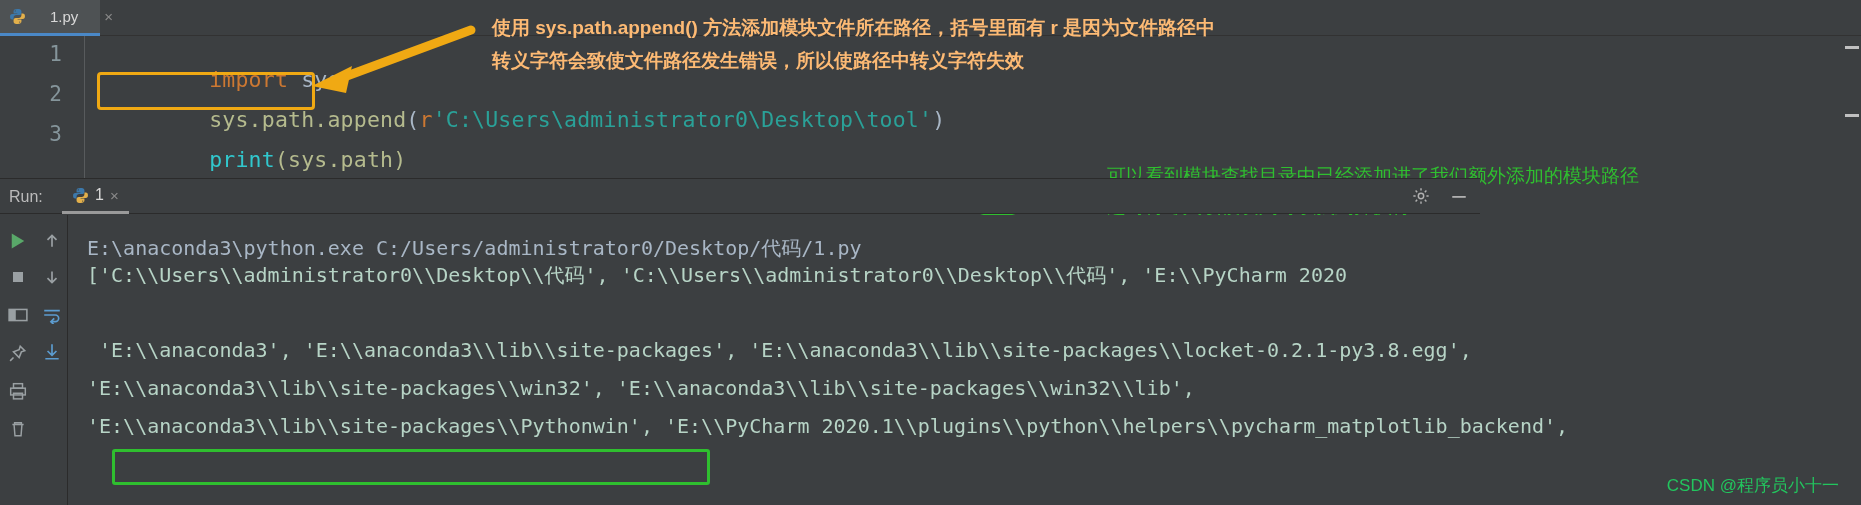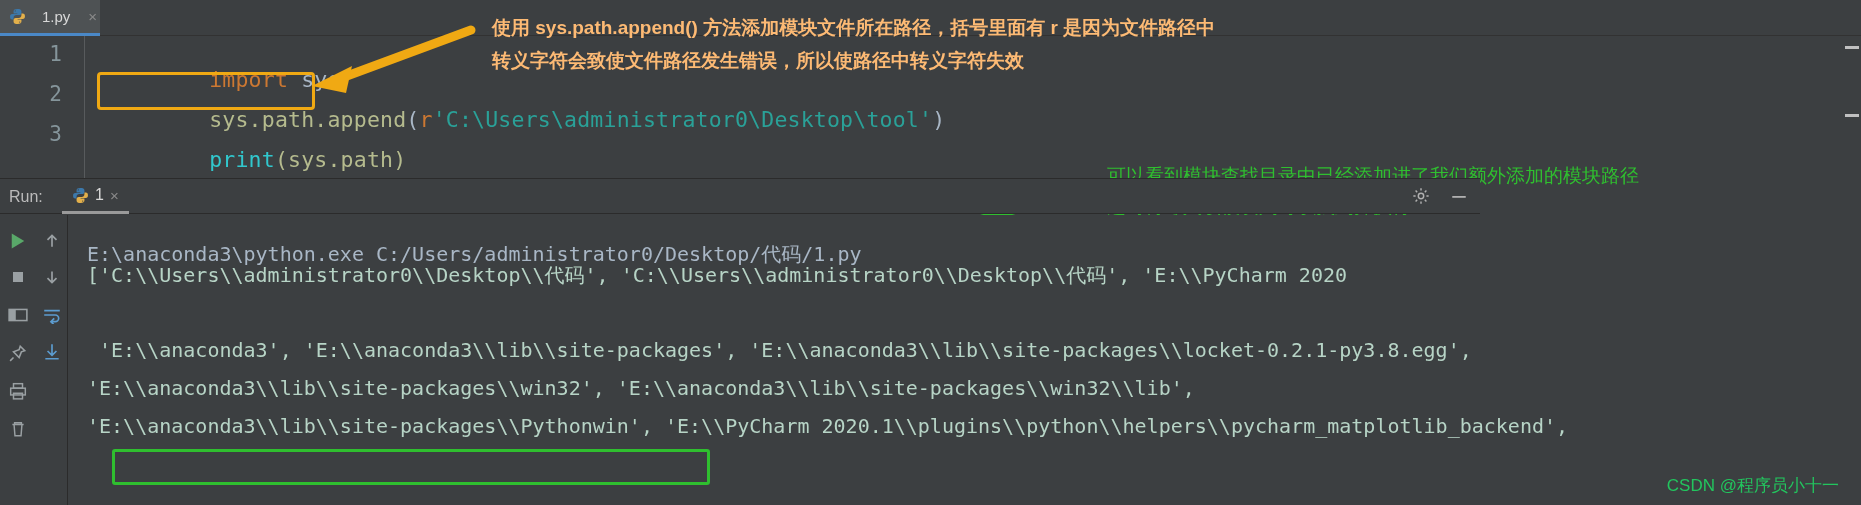--- a/index.html
+++ b/index.html
@@ -22,21 +22,21 @@
     width: 1861px; height: 36px;
     background: #3c3f41;
     border-bottom: 1px solid #323232;
   }
   .tab {
     position: absolute; left: 0; top: 0;
     height: 36px; width: 100px;
     background: #4e5254;
     display: flex; align-items: center;
     padding: 0 8px 0 9px;
-    gap: 16px;
+    gap: 24px;
     border-bottom: 3px solid #4a88c7;
   }
   .pyicon { width: 17px; height: 17px; position: relative; flex: none; }
   .tab-label { color: #d8d8d8; font-size: 15px; line-height: 1; }
   .tab-close {
     color: #8a8a8a; font-size: 15px; line-height: 1;
     margin-left: 2px; cursor: default;
   }
 
   
@@ -324,21 +324,21 @@
         </svg>
     </span>
     <span class="tb-icon" style="left:6px; top:202px;">
       <svg width="18" height="18" viewBox="0 0 16 16" stroke="#9aa0a3" stroke-width="1.3" fill="none">
           <path d="M3 4 H13 M5 4 V2.5 H11 V4 M4.5 4 L5.3 14 H10.7 L11.5 4"></path>
         </svg>
     </span>
   </div>
 
   <div class="console">
-    <div class="cline cline-cmd" style="top:26px">E:\anaconda3\python.exe C:/Users/administrator0/Desktop/代码/1.py</div>
+    <div class="cline cline-cmd" style="top:20px">E:\anaconda3\python.exe C:/Users/administrator0/Desktop/代码/1.py</div>
     <div class="cline cline-out" style="top:47px">['C:\\Users\\administrator0\\Desktop\\代码', 'C:\\Users\\administrator0\\Desktop\\代码', 'E:\\PyCharm 2020</div>
     <div class="cline cline-out" style="top:123px"> 'E:\\anaconda3', 'E:\\anaconda3\\lib\\site-packages', 'E:\\anaconda3\\lib\\site-packages\\locket-0.2.1-py3.8.egg',</div>
     <div class="cline cline-out" style="top:161px">'E:\\anaconda3\\lib\\site-packages\\win32', 'E:\\anaconda3\\lib\\site-packages\\win32\\lib',</div>
     <div class="cline cline-out" style="top:199px">'E:\\anaconda3\\lib\\site-packages\\Pythonwin', 'E:\\PyCharm 2020.1\\plugins\\python\\helpers\\pycharm_matplotlib_backend',</div>
   </div>
 
   <div class="green-box" style="left:112px; top:449px; width:598px; height:36px;"></div>
 
   <div class="watermark">CSDN @程序员小十一</div>
 

